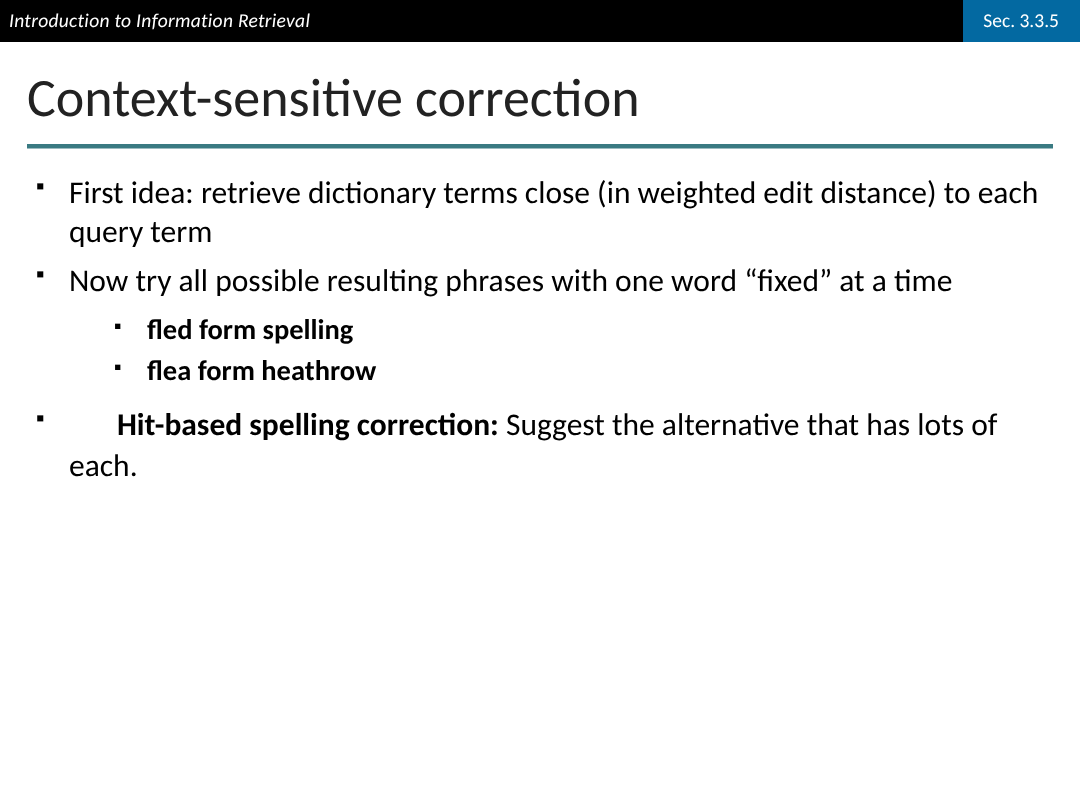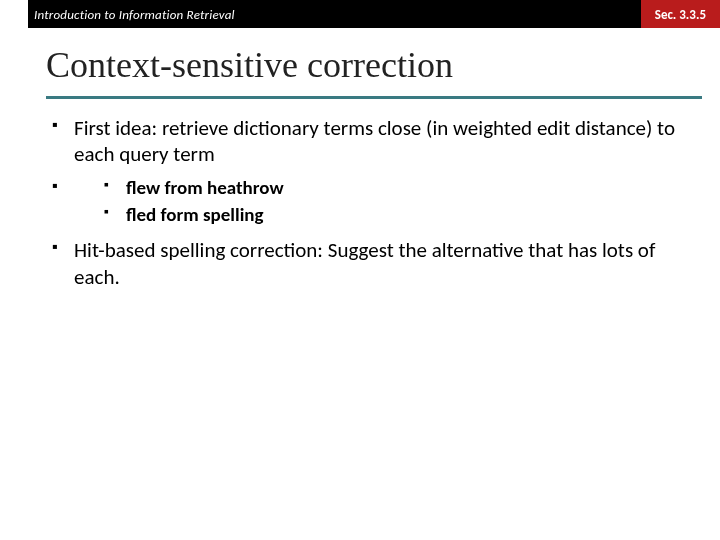--- a/index.html
+++ b/index.html
@@ -1,53 +1,54 @@
 <!DOCTYPE html>
 <html><head>
 <meta charset="utf-8">
 <style>
   * { margin: 0; padding: 0; box-sizing: border-box; }
   html, body { width: 720px; height: 540px; background: #fff; font-family: Calibri, "Segoe UI", Arial, sans-serif; color: #000; }
-  .slide { width: 720px; height: 540px; position: relative; padding-left: 28px; }
+  .slide { width: 720px; height: 540px; position: relative; }
   .topbar { width: 100%; height: 28px; background: #000; display: flex; align-items: center; justify-content: space-between; }
   .topbar-left { color: #fff; font-style: italic; font-size: 13px; padding-left: 6px; letter-spacing: 0.2px; }
-  .topbar-right { height: 100%; background: #b91c1c; color: #fff; font-size: 13px; display: flex; align-items: center; padding: 0 14px; font-weight: bold; }
-  .title-wrap { padding: 18px 18px 0 18px; font-family: Liberation Serif, serif; }
+  .topbar-right { height: 100%; background: #0369a1; color: #fff; font-size: 13px; display: flex; align-items: center; padding: 0 14px; }
+  .title-wrap { padding: 18px 18px 0 18px; }
   .title { font-size: 36px; font-weight: 400; color: #222; line-height: 1.1; }
   .rule { margin: 10px 18px 0 18px; border: none; border-top: 3px solid #3a7a82; }
   .content { padding: 16px 22px 0 22px; font-size: 21px; line-height: 1.28; }
   ul.lvl1 { list-style: none; }
   ul.lvl1 > li { position: relative; padding-left: 24px; margin-bottom: 6px; }
   ul.lvl1 > li::before { content: "▪"; position: absolute; left: 2px; top: 0; font-size: 16px; color: #000; }
   ul.lvl2 { list-style: none; margin: 8px 0 10px 30px; font-size: 19px; }
   ul.lvl2 > li { position: relative; padding-left: 22px; margin-bottom: 2px; font-weight: 700; }
   ul.lvl2 > li::before { content: "▪"; position: absolute; left: 0; top: 0; font-size: 14px; color: #000; font-weight: 400; }
-  .bold { font-weight: 400; }
+  .bold { font-weight: 700; margin-left: 32px; }
 </style>
 </head>
 <body>
 <div class="slide">
 
   <div class="topbar">
     <span class="topbar-left">Introduction to Information Retrieval</span>
     <span class="topbar-right">Sec. 3.3.5</span>
   </div>
 
   <div class="title-wrap">
     <h1 class="title">Context-sensitive correction</h1>
   </div>
   <hr class="rule">
 
   <div class="content">
     <ul class="lvl1">
       <li>First idea: retrieve dictionary terms close (in weighted edit distance) to each query term</li>
       <li>
+        <span>Now try all possible resulting phrases with one word “fixed” at a time</span>
         <ul class="lvl2">
-          <li>flew from heathrow</li>
           <li>fled form spelling</li>
+          <li>flea form heathrow</li>
         </ul>
       </li>
       <li>
         <span class="bold">Hit-based spelling correction:</span><span> Suggest the alternative that has lots of each.</span>
       </li>
     </ul>
   </div>
 
 </div>
 

